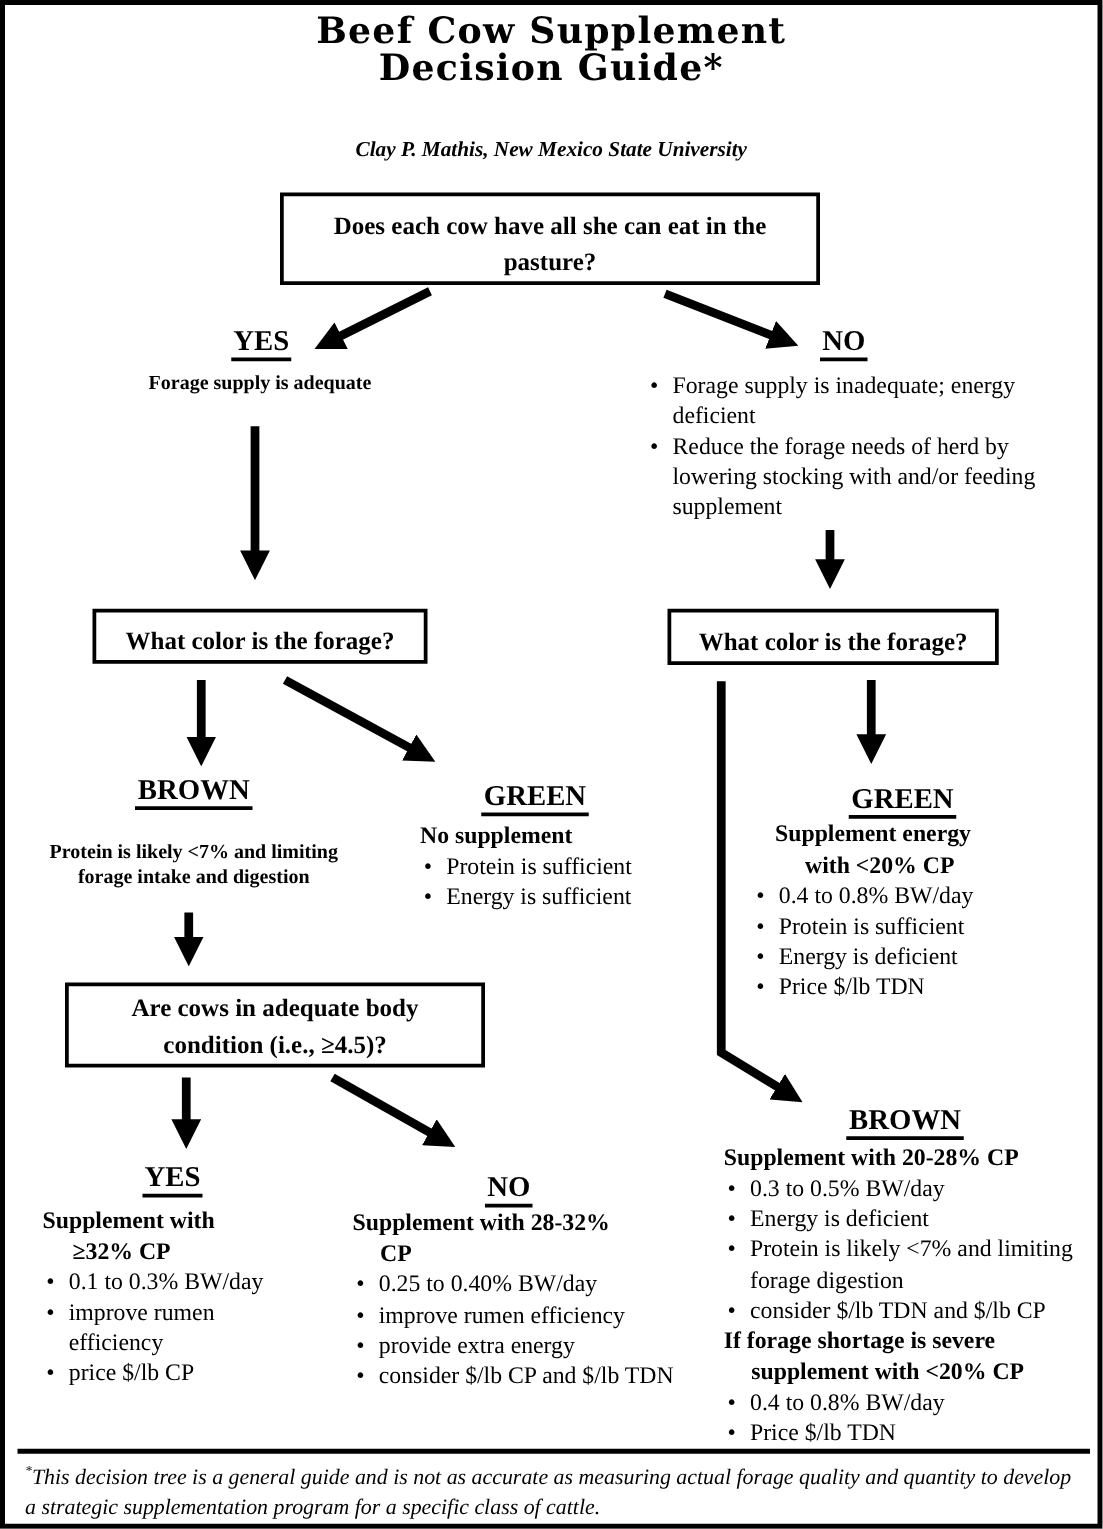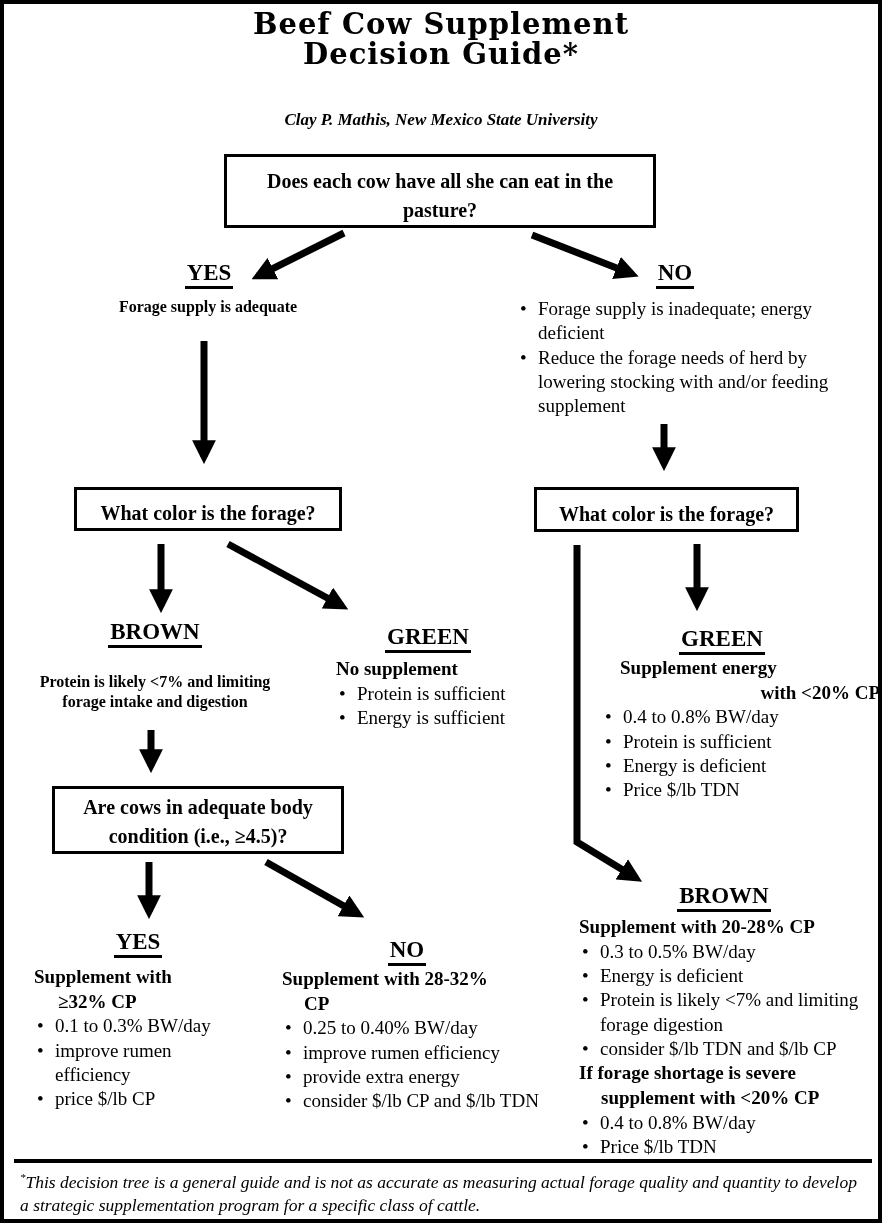--- a/index.html
+++ b/index.html
@@ -109,21 +109,21 @@
     <span class="u">GREEN</span>
   </div>
   <div class="abs" style="left:332px;top:653px;width:208px;">
     <div class="sub1">No supplement</div>
     <ul class="blist">
       <li>Protein is sufficient</li>
       <li>Energy is sufficient</li>
     </ul>
   </div>
 
-  <div class="abs qbox" style="left:48px;top:782px;width:292px;height:68px;padding:0 18px;font-family:Liberation Serif, serif;">
+  <div class="abs qbox" style="left:48px;top:782px;width:336px;height:68px;padding:0 18px;font-family:Liberation Serif, serif;">
     <span>Are cows in adequate body condition (i.e., ≥4.5)?</span>
   </div>
 
   <div class="abs heading" style="left:49px;top:925px;">
     <span class="u">YES</span>
   </div>
   <div class="abs" style="left:30px;top:961px;width:215px;">
     <div class="sub1">Supplement with</div>
     <div class="sub2" style="margin-left:24px;">≥32% CP</div>
     <ul class="blist">
@@ -145,21 +145,21 @@
       <li>provide extra energy</li>
       <li>consider $/lb CP and $/lb TDN</li>
     </ul>
   </div>
 
   <div class="abs heading" style="left:633px;top:622px;">
     <span class="u">GREEN</span>
   </div>
   <div class="abs" style="left:598px;top:652px;width:278px;">
     <div class="sub1" style="margin-left:18px;">Supplement energy</div>
-    <div class="sub2" style="text-align:right;">with &lt;20% CP</div>
+    <div class="sub2" style="margin-left:42px;">with &lt;20% CP</div>
     <ul class="blist">
       <li>0.4 to 0.8% BW/day</li>
       <li>Protein is sufficient</li>
       <li>Energy is deficient</li>
       <li>Price $/lb TDN</li>
     </ul>
   </div>
 
   <div class="abs heading" style="left:635px;top:879px;">
     <span class="u">BROWN</span>

